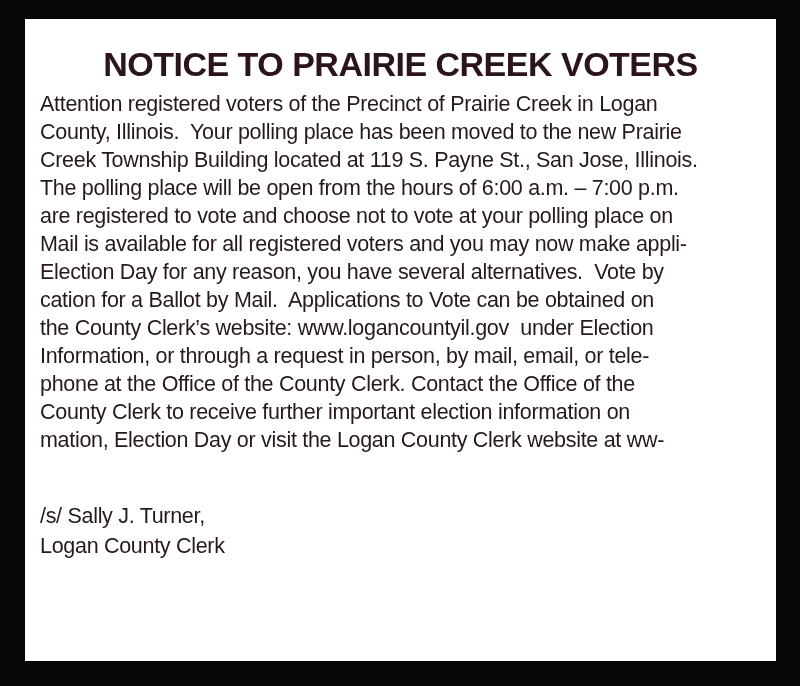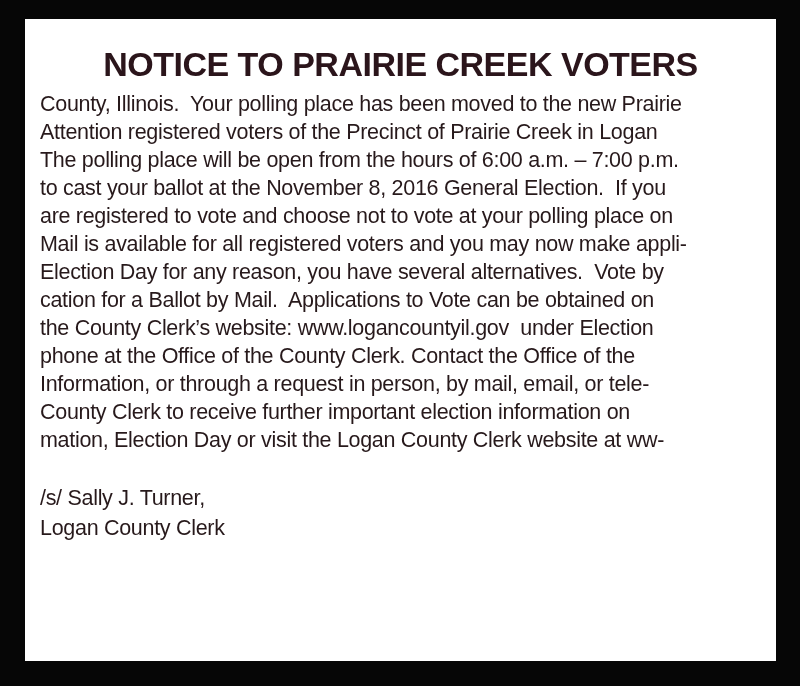--- a/index.html
+++ b/index.html
@@ -42,51 +42,51 @@
     padding-right:14px;
     font-size:21.5px;
     line-height:28px;
     letter-spacing:-0.3px;
     color:var(--body-color);
   }
   .body-text .line{
     white-space:pre;
   }
   .signature{
-    margin-top:29px;
+    margin-top:47px;
     padding-left:15px;
     font-size:21.5px;
     line-height:30px;
     letter-spacing:-0.3px;
     color:var(--body-color);
   }
   .signature .line{
     white-space:pre;
   }
 </style>
 </head>
 <body>
 
 <div class="frame">
   <div class="paper">
 
     <div class="title">NOTICE TO PRAIRIE CREEK VOTERS</div>
 
     <div class="body-text">
+      <div class="line">Attention registered voters of the Precinct of Prairie Creek in Logan</div>
       <div class="line">County, Illinois.  Your polling place has been moved to the new Prairie</div>
-      <div class="line">Attention registered voters of the Precinct of Prairie Creek in Logan</div>
+      <div class="line">Creek Township Building located at 119 S. Payne St., San Jose, Illinois.</div>
       <div class="line">The polling place will be open from the hours of 6:00 a.m. – 7:00 p.m.</div>
-      <div class="line">to cast your ballot at the November 8, 2016 General Election.  If you</div>
       <div class="line">are registered to vote and choose not to vote at your polling place on</div>
       <div class="line">Mail is available for all registered voters and you may now make appli-</div>
       <div class="line">Election Day for any reason, you have several alternatives.  Vote by</div>
       <div class="line">cation for a Ballot by Mail.  Applications to Vote can be obtained on</div>
       <div class="line">the County Clerk’s website: www.logancountyil.gov  under Election</div>
+      <div class="line">Information, or through a request in person, by mail, email, or tele-</div>
       <div class="line">phone at the Office of the County Clerk. Contact the Office of the</div>
-      <div class="line">Information, or through a request in person, by mail, email, or tele-</div>
       <div class="line">County Clerk to receive further important election information on</div>
       <div class="line">mation, Election Day or visit the Logan County Clerk website at ww-</div>
     </div>
 
     <div class="signature">
       <div class="line">/s/ Sally J. Turner,</div>
       <div class="line">Logan County Clerk</div>
     </div>
 
   </div>

